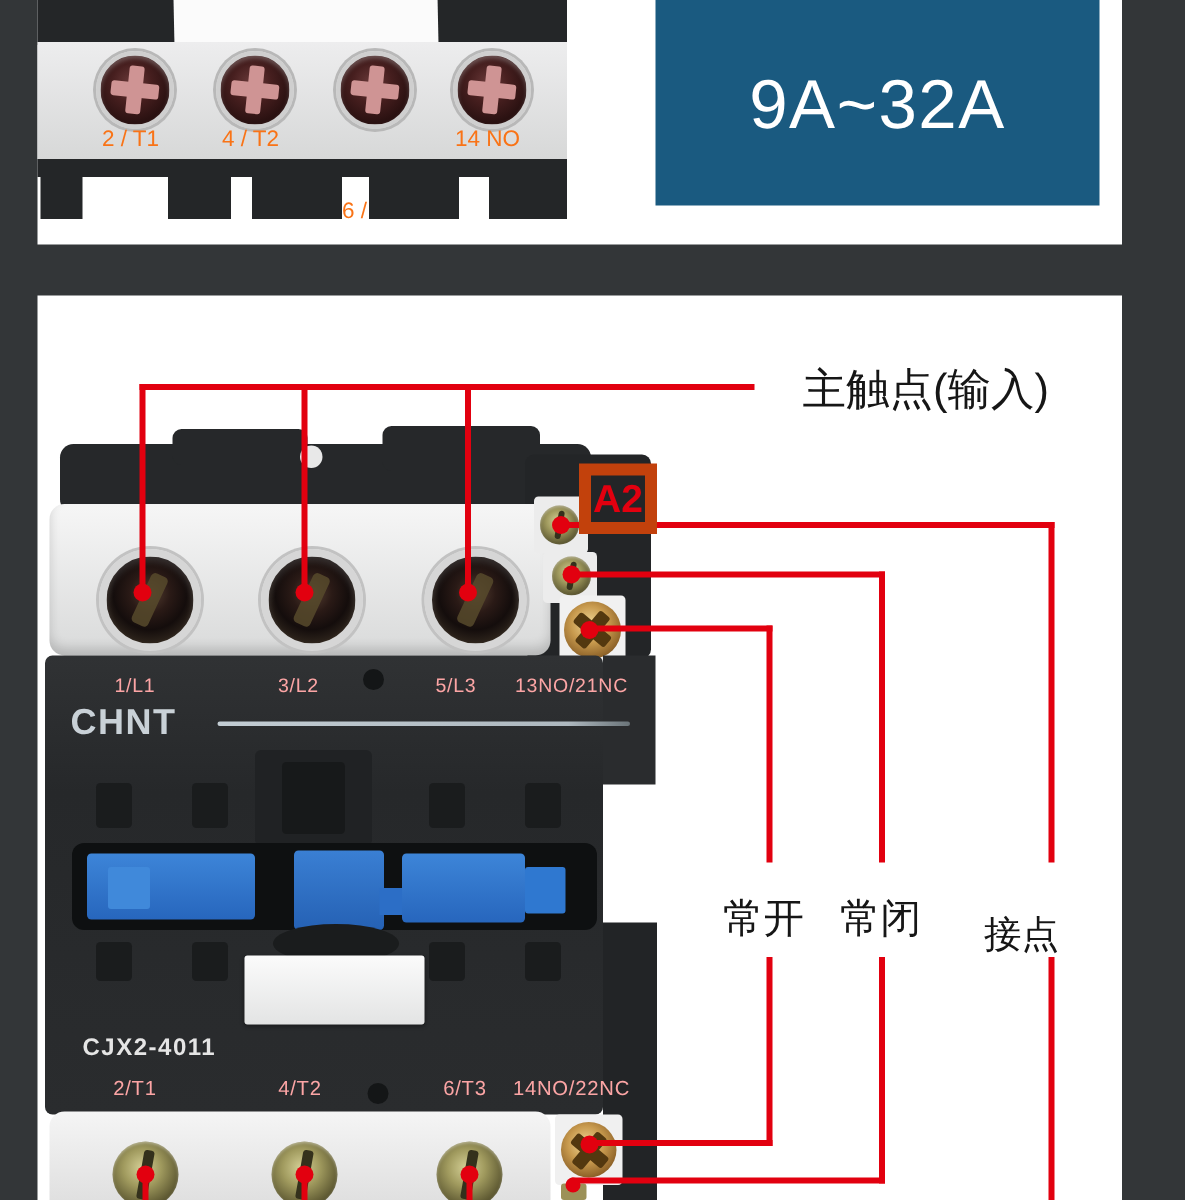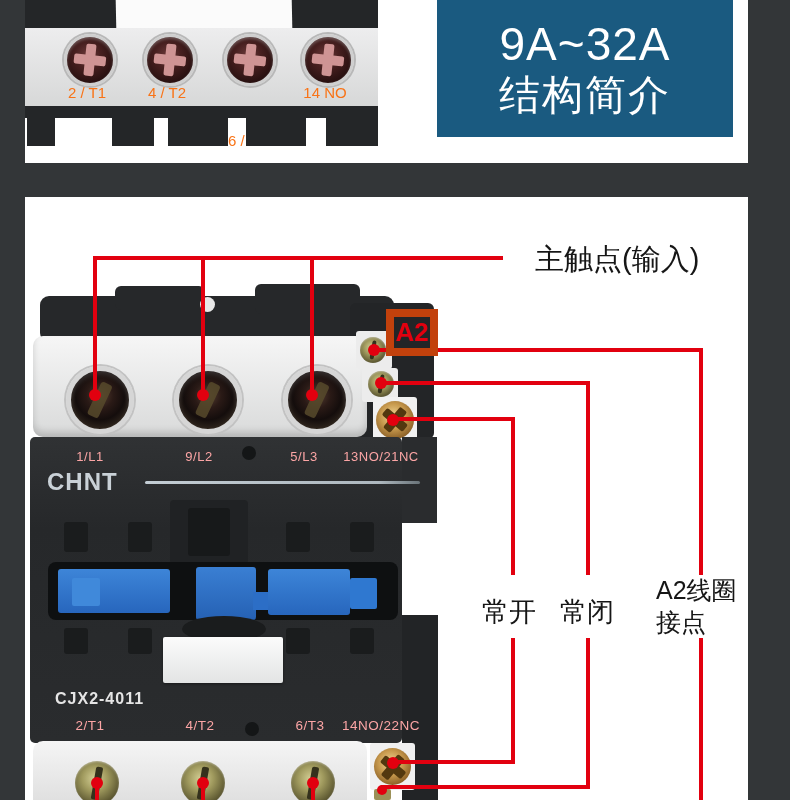--- a/index.html
+++ b/index.html
@@ -71,21 +71,20 @@
 
   <div class="abs dk" style="left:25px;top:106px;width:353px;height:12px;"></div>
   <div class="abs dk" style="left:27px;top:118px;width:28px;height:28px;"></div>
   <div class="abs dk" style="left:112px;top:118px;width:42px;height:28px;"></div>
   <div class="abs dk" style="left:168px;top:118px;width:60px;height:28px;"></div>
   <div class="abs dk" style="left:246px;top:118px;width:60px;height:28px;"></div>
   <div class="abs dk" style="left:326px;top:118px;width:52px;height:28px;"></div>
 
   <div class="badge">
     <span class="l1">9A~32A</span>
-    <span class="l2">结构简介</span>
   </div>
 
   <div class="abs" style="left:40px;top:296px;width:354px;height:46px;background:#26282a;border-radius:9px;"></div>
   <div class="abs" style="left:115px;top:286px;width:90px;height:24px;background:#26282a;border-radius:6px;"></div>
   <div class="abs" style="left:255px;top:284px;width:105px;height:30px;background:#26282a;border-radius:6px;"></div>
   <div class="abs" style="left:200px;top:297px;width:15px;height:15px;border-radius:50%;background:#e8e8e8;"></div>
 
   <div class="abs" style="left:350px;top:303px;width:84px;height:136px;background:#232527;border-radius:6px;"></div>
 
   <div class="abs" style="left:33px;top:336px;width:334px;height:101px;background:linear-gradient(180deg,#f6f6f6,#d9dada);border-radius:10px;box-shadow:inset 0 -5px 7px rgba(0,0,0,.16);"></div>
@@ -98,21 +97,21 @@
   <div class="abs" style="left:362px;top:368px;width:36px;height:34px;background:#ececec;border-radius:3px;"></div>
   <div class="screw s-brass" style="left:368px;top:371px;width:26px;height:26px;"></div>
   <div class="abs" style="left:373px;top:397px;width:44px;height:43px;background:#f1f1f1;border-radius:3px;"></div>
   <div class="screw s-gold" style="left:376px;top:401px;width:38px;height:38px;"></div>
 
   <div class="abs" style="left:30px;top:437px;width:372px;height:306px;background:linear-gradient(180deg,#303234,#26282a 30%,#2a2c2e);border-radius:5px;"></div>
   <div class="abs" style="left:402px;top:437px;width:35px;height:86px;background:#2a2c2e;"></div>
   <div class="abs" style="left:402px;top:615px;width:36px;height:185px;background:#222426;"></div>
 
   <span class="blab" style="left:45px;top:449px;width:90px;">1/L1</span>
-  <span class="blab" style="left:154px;top:449px;width:90px;">9/L2</span>
+  <span class="blab" style="left:154px;top:449px;width:90px;">3/L2</span>
   <span class="blab" style="left:259px;top:449px;width:90px;">5/L3</span>
   <span class="blab" style="left:331px;top:449px;width:100px;">13NO/21NC</span>
 
   <span class="brand">CHNT</span>
   <div class="abs" style="left:145px;top:481px;width:275px;height:3px;background:linear-gradient(90deg,#c3cdd4,#aeb8bf 85%,#6a7479);border-radius:2px;z-index:2;"></div>
 
   <div class="abs" style="left:242px;top:446px;width:14px;height:14px;border-radius:50%;background:#141617;"></div>
   <div class="hole" style="left:64px;top:522px;"></div>
   <div class="hole" style="left:128px;top:522px;"></div>
   <div class="hole" style="left:286px;top:522px;"></div>
@@ -161,21 +160,20 @@
   <div class="rdot" style="left:197px;top:389px;"></div>
   <div class="rdot" style="left:306px;top:389px;"></div>
   <span class="ann" style="left:535px;top:240px;font-size:29px;">主触点(输入)</span>
 
   <div class="a2box">A2</div>
 
   <div class="rdot" style="left:368px;top:344px;"></div>
   <div class="rl" style="left:374px;top:348px;width:329px;height:4px;"></div>
   <div class="rl" style="left:699px;top:348px;width:4px;height:227px;"></div>
   <div class="rl" style="left:699px;top:638px;width:4px;height:162px;"></div>
-  <span class="ann" style="left:656px;top:574px;font-size:25px;">A2线圈</span>
   <span class="ann" style="left:656px;top:606px;font-size:25px;">接点</span>
 
   <div class="rdot" style="left:375px;top:377px;"></div>
   <div class="rl" style="left:381px;top:381px;width:209px;height:4px;"></div>
   <div class="rl" style="left:586px;top:381px;width:4px;height:194px;"></div>
   <div class="rl" style="left:586px;top:638px;width:4px;height:151px;"></div>
   <div class="rl" style="left:381px;top:785px;width:209px;height:4px;"></div>
   <div class="rdot sm" style="left:377px;top:785px;"></div>
   <span class="ann" style="left:560px;top:594px;font-size:27px;">常闭</span>
 

